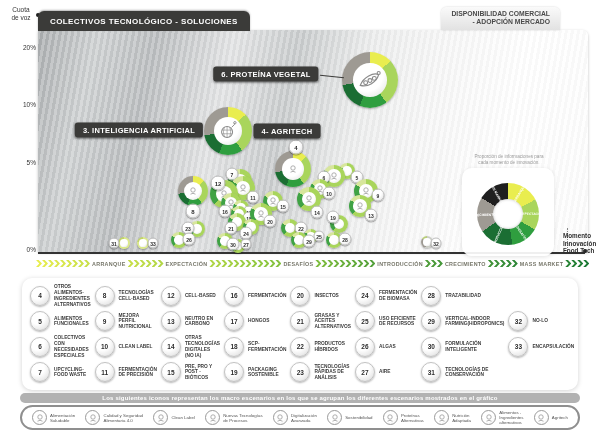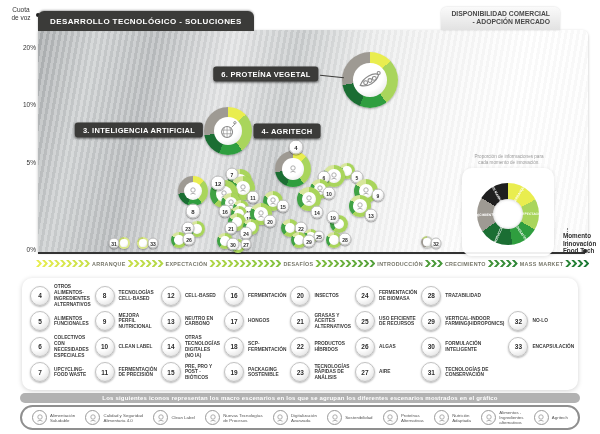--- a/index.html
+++ b/index.html
@@ -70,21 +70,21 @@
 <body>
 
 <div id="chart">
   <div class="yaxis-label">Cuota
 de voz</div>
   <div class="axis-dot-top"></div>
   <div class="axis-v"></div>
   <div id="plot">
       <div class="sheen"></div>
     </div>
-  <div class="tab-left">DESARROLLO TECNOLÓGICO - SOLUCIONES</div>
+  <div class="tab-left">COLECTIVOS TECNOLÓGICO - SOLUCIONES</div>
   <div class="tab-right">DISPONIBILIDAD COMERCIAL
 - ADOPCIÓN MERCADO</div>
   <div class="axis-h"></div>
   <div class="axis-dot-end"></div>
   <div class="axis-dotted"></div>
   <div class="donut-caption">Proporción de informaciones para
 cada momento de innovación.</div>
   <div class="donut-card">
       <div class="donut" style="left: 15px; top: 15px; height: 62px; width: 62px; background: conic-gradient(rgb(233, 237, 79) 0deg, rgb(233, 237, 79) 62deg, rgb(169, 213, 92) 62deg, rgb(169, 213, 92) 120deg, rgb(47, 158, 63) 120deg, rgb(47, 158, 63) 172deg, rgb(27, 110, 51) 172deg, rgb(27, 110, 51) 236deg, rgb(158, 154, 147) 236deg, rgb(158, 154, 147) 301deg, rgb(31, 31, 31) 301deg, rgb(31, 31, 31) 360deg);">
         <div class="hole"></div>

